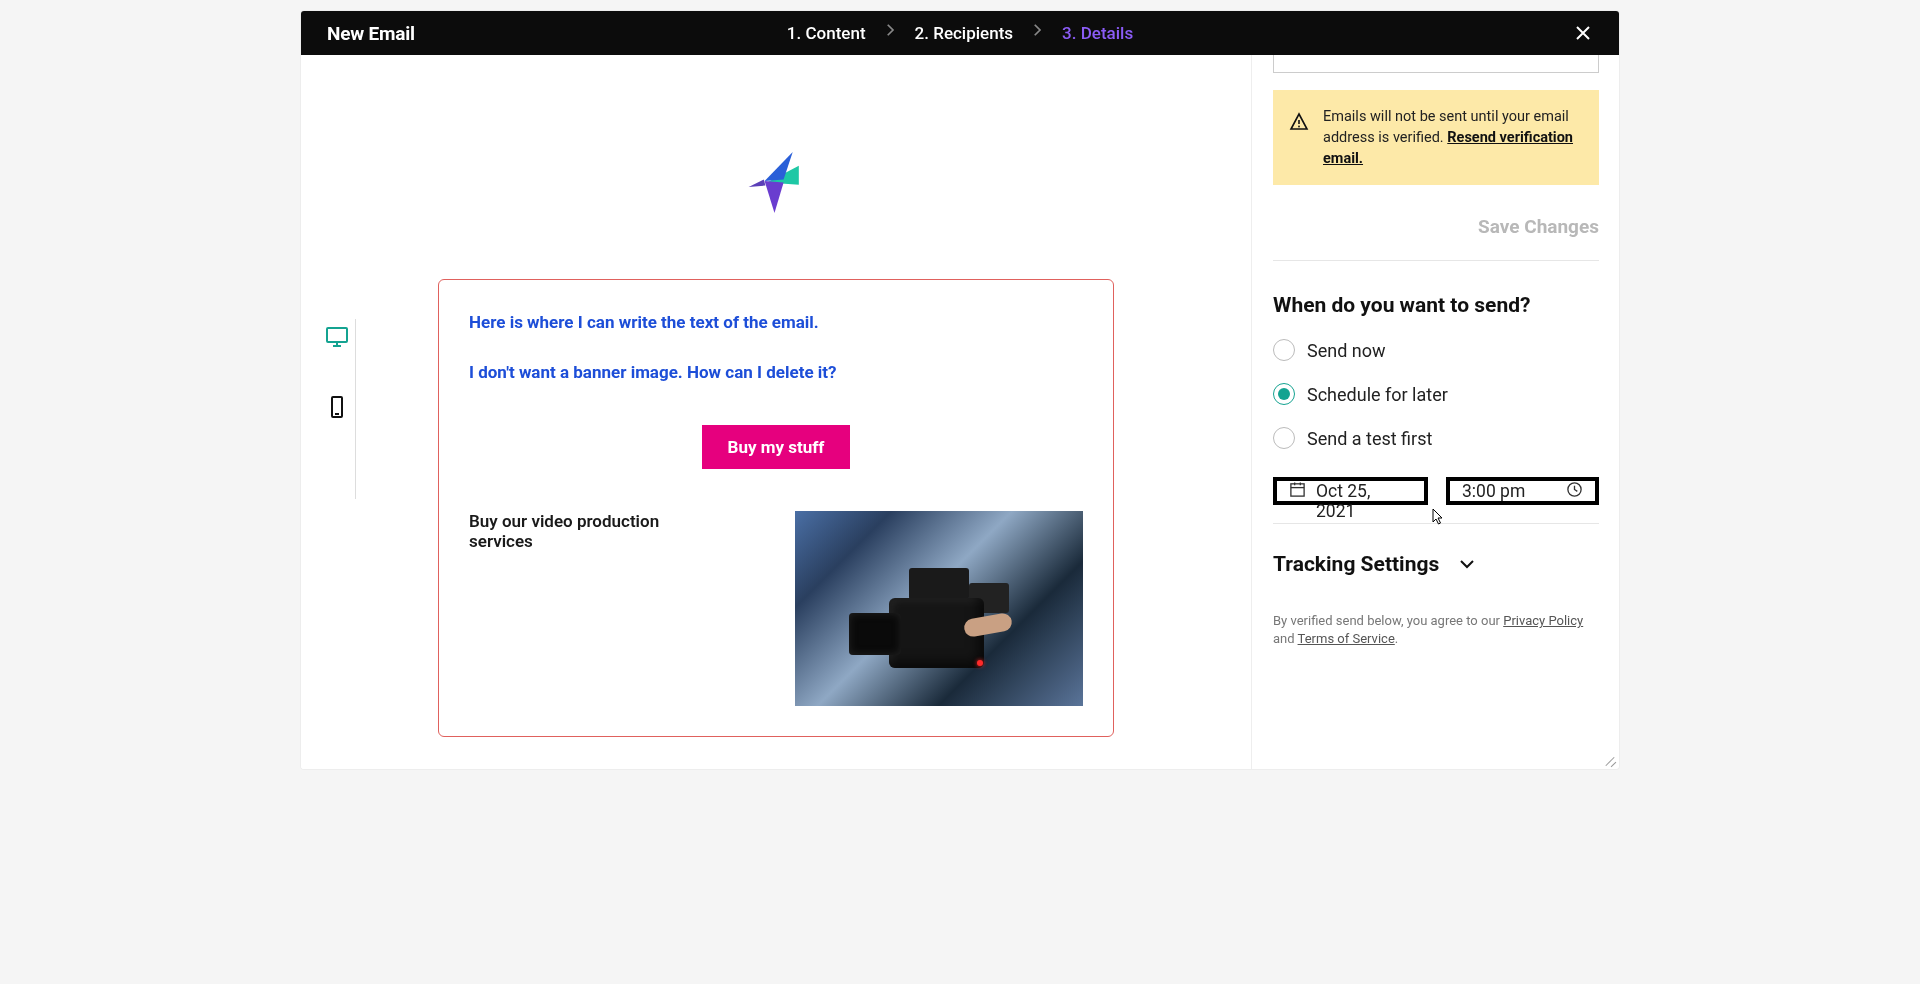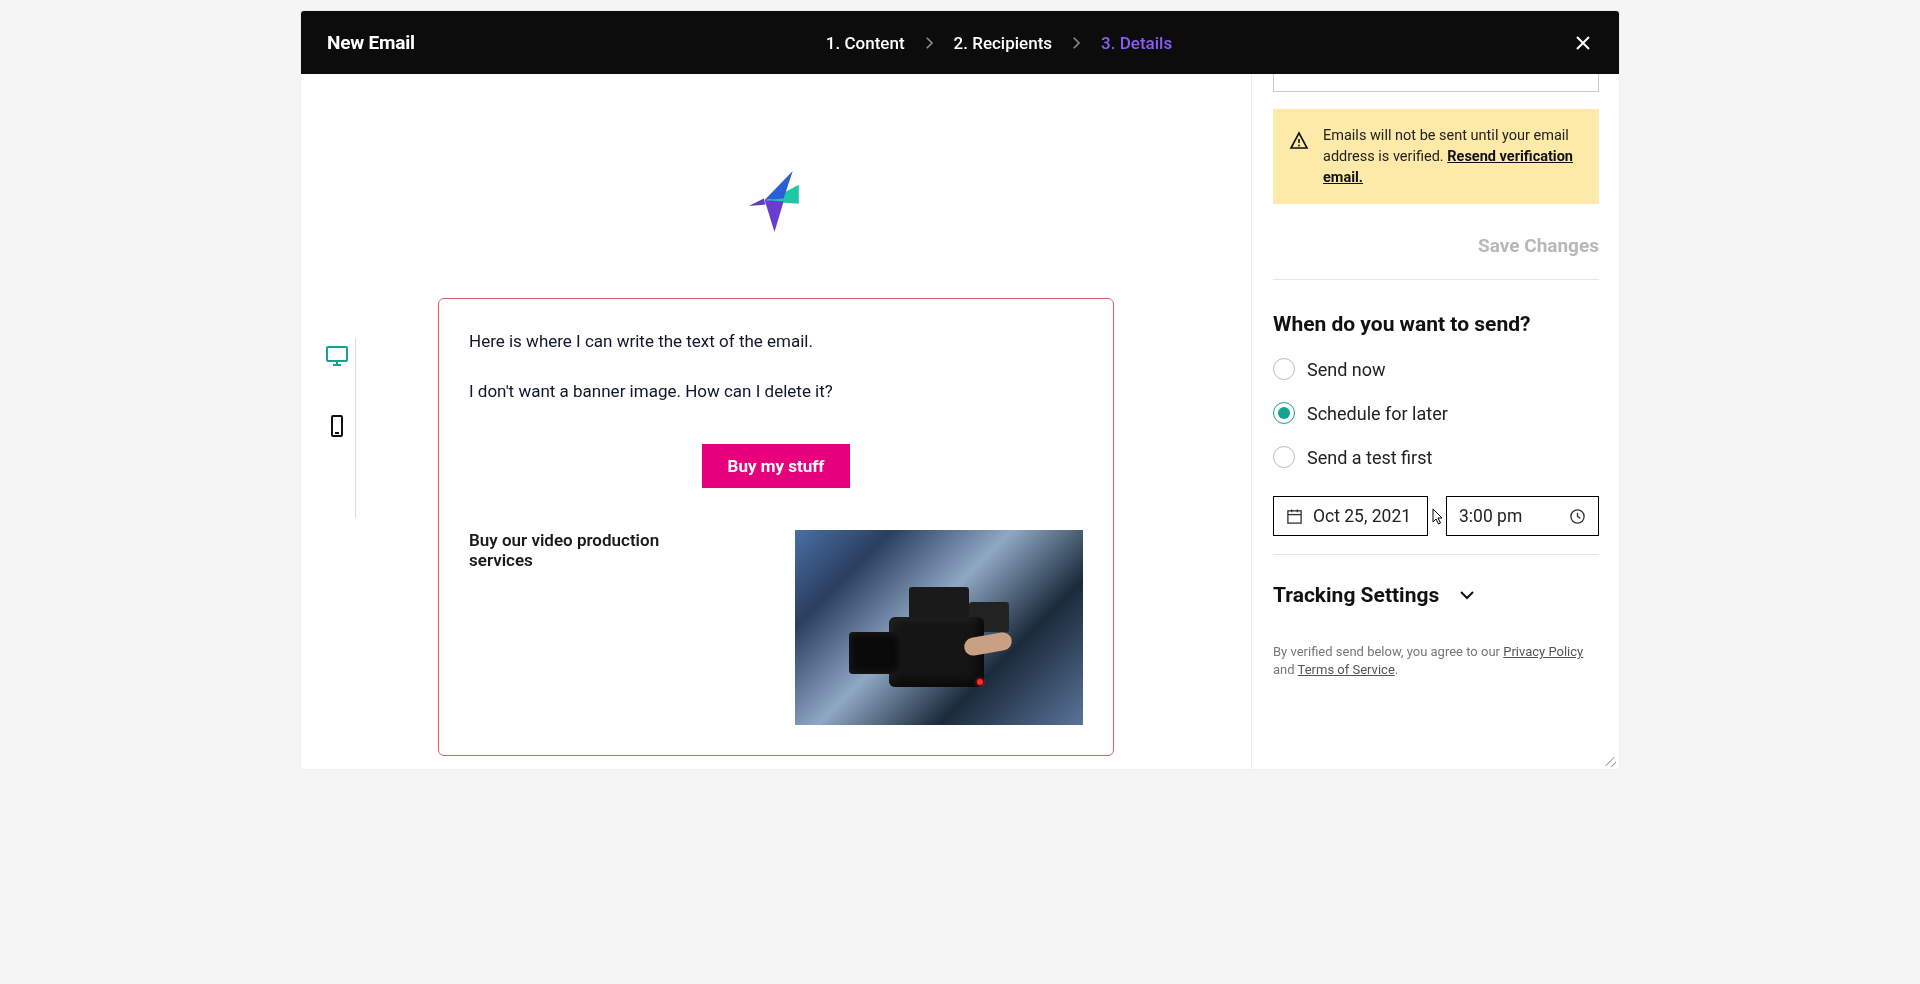--- a/index.html
+++ b/index.html
@@ -22,39 +22,38 @@
       background: #fff;
       border-radius: 3px;
       overflow: hidden;
       display: flex;
       flex-direction: column;
       box-shadow: 0 0 0 1px rgba(0,0,0,0.03);
     }
     .header {
       background: #0c0c0c;
       color: #fff;
-      height: 63px;
+      height: 44px;
       display: flex;
       align-items: center;
       padding: 15px 26px;
       position: relative;
     }
     .header-title {
       font-size: 19px;
       font-weight: 700;
       letter-spacing: -0.2px;
     }
     .steps {
       position: absolute;
       left: 50%;
       transform: translateX(-50%);
       display: flex;
-      align-items: flex-end;
+      align-items: flex-start;
       gap: 20px;
-      margin-left: 39px;
     }
     .step {
       font-size: 17px;
       font-weight: 500;
       color: #fff;
       cursor: pointer;
     }
     .step.active {
       color: #8b5cf6;
     }
@@ -138,22 +137,22 @@
       width: 100%;
       height: 100%;
     }
     .email-card {
       border: 1px solid #e0615d;
       border-radius: 6px;
       padding: 30px 30px 30px 30px;
     }
     .email-text {
       font-size: 17px;
-      font-weight: 400;
-      color: #0f172a;
+      font-weight: 700;
+      color: #1d4ed8;
       line-height: 1.5;
     }
     .email-text + .email-text { margin-top: 24px; }
     .cta-wrap {
       display: flex;
       justify-content: center;
       margin: 40px 0 42px;
     }
     .cta {
       background: #e6007e;
@@ -335,24 +334,23 @@
     .radio-label {
       font-size: 18px;
       color: #222;
     }
     .dt-row {
       display: flex;
       gap: 18px;
       margin-top: 28px;
     }
     .dt-field {
-      border: 1px solid #000000;
-      height: 40px;
-      display: flex;
-      align-items: center;
+      border: 4px solid #000000;
+      height: 28px;
+      display: flex;
       padding: 0 12px;
       gap: 10px;
       font-size: 17.5px;
       color: #222;
       cursor: pointer;
     }
     .dt-date { flex: 0 0 155px; }
     .dt-time { flex: 1; justify-content: space-between; }
     .dt-icon { width: 17px; height: 17px; flex-shrink: 0; }
     .divider2 {

